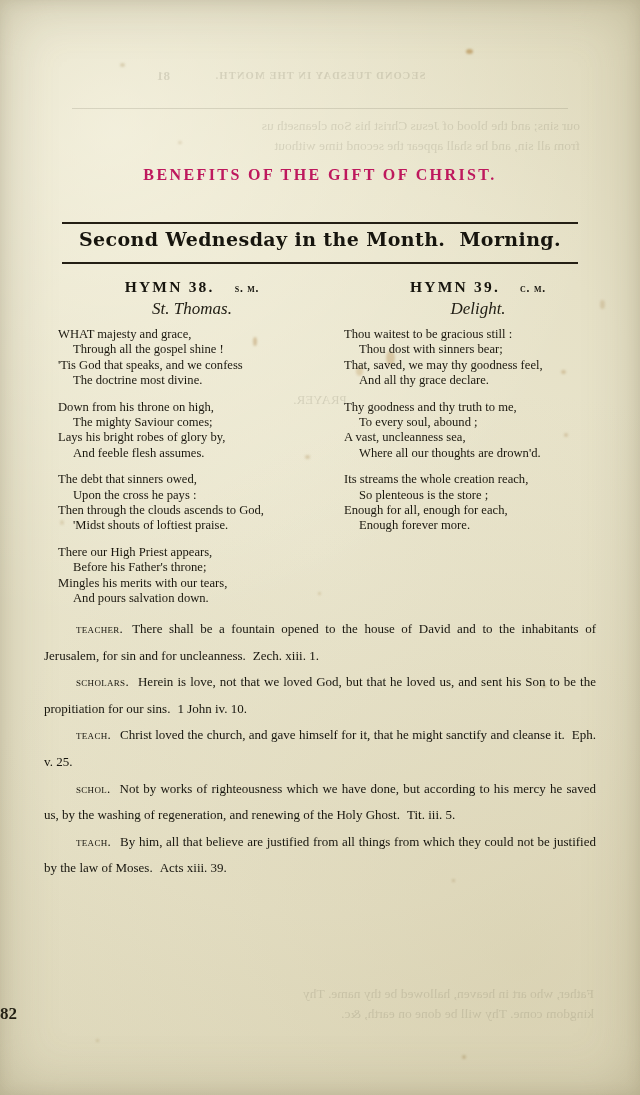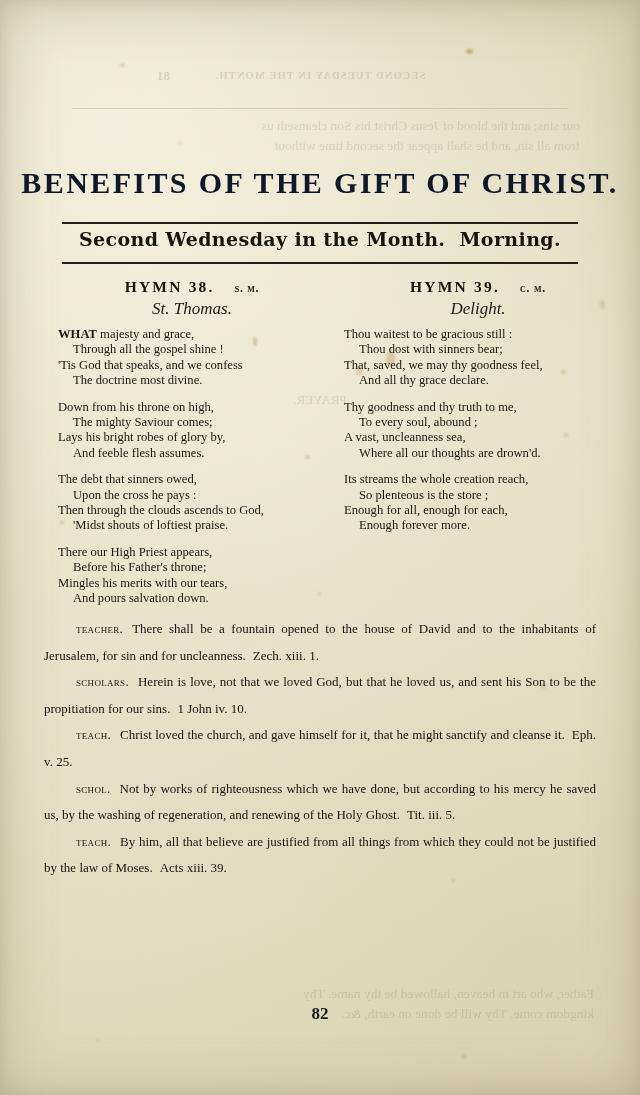--- a/index.html
+++ b/index.html
@@ -48,25 +48,25 @@
   #st-mid{position:absolute;top:392px;left:60px;width:520px;font-size:13px;text-align:center;}
   #st-bot1{position:absolute;top:986px;left:46px;width:548px;font-size:13.5px;text-align:justify;}
   #st-bot2{position:absolute;top:1006px;left:46px;width:548px;font-size:13.5px;}
 
   
   #content{position:absolute;inset:0;}
 
   .title{
     position:absolute;top:166px;left:0;width:640px;
     text-align:center;
-    font-size:30px;
+    font-size:16px;
     letter-spacing:2.4px;
     font-weight:bold;
     font-family:"Liberation Serif","DejaVu Serif",serif;
-    color:#0f172a;
+    color:#be185d;
   }
 
   .rule{position:absolute;left:62px;width:516px;background:#241f14;}
   #rule-top{top:222px;height:2.2px;}
   #rule-bot{top:262px;height:2.2px;}
 
   .subhead{
     position:absolute;top:228px;left:0;width:640px;
     text-align:center;
     font-size:19px;
@@ -109,21 +109,21 @@
   }
 
   .stanza{margin-bottom:11px;}
   .vline{
     font-size:12.6px;
     line-height:15.4px;
     white-space:nowrap;
     color:#1b180f;
   }
   .vline.ind{padding-left:15px;}
-  .vline .lead{font-weight:bold;}
+  .vline .lead{font-weight:normal;}
   
   #col-right .vline{letter-spacing:.01px;}
 
   
   #prose{
     position:absolute;top:616px;left:44px;width:552px;
     font-size:13px;
     line-height:26.6px;
     text-align:justify;
     color:#17150e;
@@ -134,21 +134,20 @@
     text-transform:lowercase;
     font-weight:normal;
     letter-spacing:.3px;
   }
   .speaker::first-letter{text-transform:uppercase;}
   .sp-gap{display:inline-block;width:9px;}
   .ref-gap{display:inline-block;width:7px;}
 
   #folio{
     position:absolute;top:1004px;left:0;width:640px;
-    text-align:center;
     font-size:17px;
     font-weight:bold;
     color:#17150e;
   }
 </style>
 </head>
 <body>
 
 <div id="paper">
     <div class="fox" style="left: 466px; top: 49px; width: 7px; height: 5px; background: rgba(168, 118, 44, 0.5); filter: blur(1.1px);"></div>

